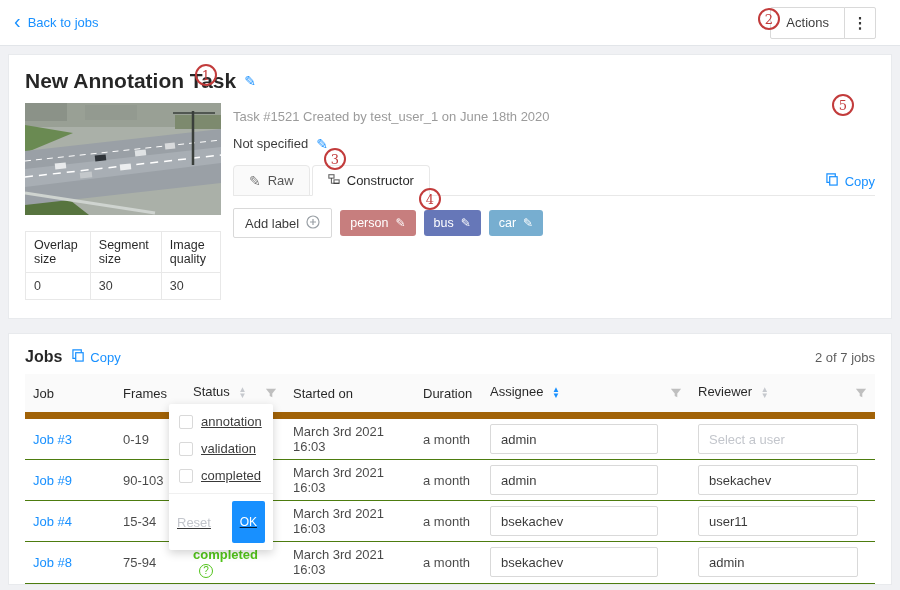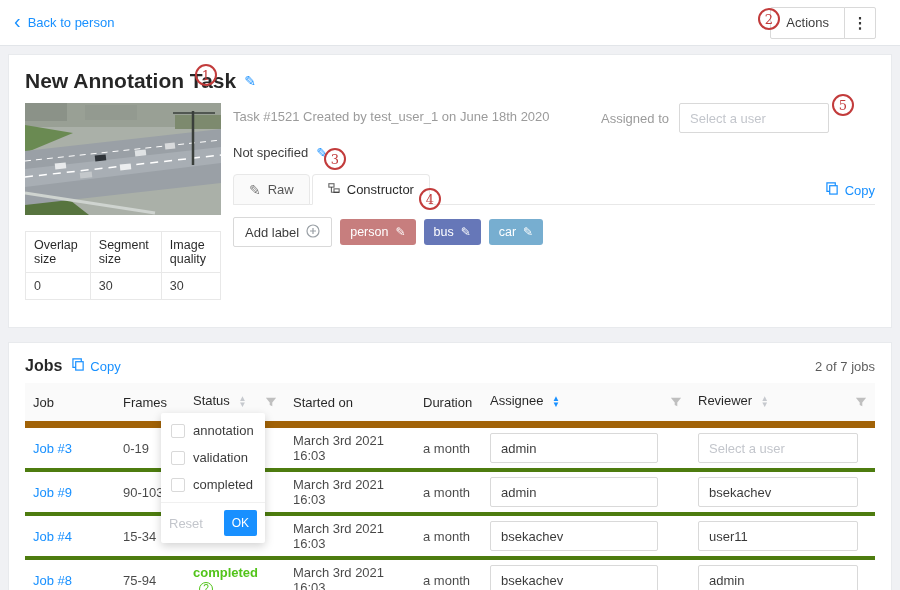--- a/index.html
+++ b/index.html
@@ -69,63 +69,63 @@
   .chip .pencil { color:#fff; font-size:12px; }
 
   
   .jobs-head { display:flex; align-items:center; }
   .jobs-head h2 { font-size:16px; font-weight:700; color:rgba(0,0,0,.85); }
   .jobs-copy { color:#1890ff; display:flex; gap:5px; align-items:center; margin-left:10px; cursor:pointer; }
   .jobs-count { margin-left:auto; color:rgba(0,0,0,.65); }
   table.jobs { width:100%; border-collapse:collapse; margin-top:8px; table-layout:fixed; }
   table.jobs th { background:#fafafa; font-weight:400; color:rgba(0,0,0,.85); text-align:left;
     padding:10px 8px; border-bottom:7px solid #a16207; font-size:13px; }
-  table.jobs td { padding:5px 8px; border-bottom:4px solid #4d7c0f; height:41px; color:rgba(0,0,0,.72); }
+  table.jobs td { padding:5px 8px; border-bottom:1px solid #4d7c0f; height:41px; color:rgba(0,0,0,.72); }
   .job-link { color:#1890ff; cursor:pointer; text-decoration:none; }
   .sorter { display:inline-flex; flex-direction:column; margin-left:5px; vertical-align:middle; cursor:pointer; }
   .sorter i { font-style:normal; font-size:8px; line-height:6px; color:#c6c9ce; }
   .sorter.active i { color:#1890ff; }
   .funnel { float:right; cursor:pointer; margin-top:3px; }
   .status-completed { color:#52c41a; font-weight:700; }
   .q-circle { display:none; width:14px; height:14px; border:1px solid #52c41a; border-radius:50%;
     color:#52c41a; font-size:10px; align-items:center; justify-content:center; margin-left:6px;
     vertical-align:middle; cursor:pointer; }
   .assignee-input { width:168px; }
   .reviewer-input { width:160px; }
 
   
-  .filter-dropdown { position:absolute; left:152px; top:70px; width:104px; background:#fff;
-    border-radius:2px; box-shadow:0 3px 10px rgba(0,0,0,.18); z-index:20; padding-top:4px; }
+  .filter-dropdown { position:absolute; left:160px; top:70px; width:104px; background:#fff;
+    border-radius:2px; box-shadow:0 3px 10px rgba(0,0,0,.18); z-index:20; padding-top:4px;text-decoration:underline; }
   .filter-item { display:flex; align-items:center; gap:8px; padding:6px 10px; cursor:pointer; }
   .cb { width:14px; height:14px; border:1px solid #d9d9d9; border-radius:2px; background:#fff; flex:none; }
   .filter-foot { display:flex; justify-content:space-between; align-items:center;
     border-top:1px solid #f0f0f0; margin-top:4px; padding:7px 8px; }
   .reset { color:#c3c6cc; cursor:not-allowed; }
   .ok-btn { background:#1890ff; color:#fff; border:none; border-radius:2px; font-size:12px;
-    padding:6px 8px; cursor:pointer; font-family:inherit; }
+    padding:14px 8px; cursor:pointer; font-family:inherit; }
 
   
   .callout { position:absolute; width:22px; height:22px; border:2px solid #c23b3b; border-radius:50%;
     color:#c23b3b; display:flex; align-items:center; justify-content:center; font-size:13px;
     font-family:"DejaVu Serif", serif; z-index:30; }
   .c1 { left:195px; top:64px; }
   .c2 { left:758px; top:8px; }
   .c3 { left:324px; top:148px; }
   .c4 { left:419px; top:188px; }
   .c5 { left:832px; top:94px; }
 </style>
 </head>
 <body>
 
 <div class="page">
 
   <div class="topbar">
     <a class="back">
       <span class="chev">‹</span>
-      <span>Back to person</span>
+      <span>Back to jobs</span>
     </a>
     <div class="btn-group">
       <button class="btn actions-btn">Actions</button>
       <button class="btn more-btn">⋮</button>
     </div>
   </div>
 
   <div class="card task-card">
     <div class="title-row">
       <h1>New Annotation Task</h1>
@@ -171,24 +171,20 @@
                 <td>30</td>
                 <td>30</td>
               </tr>
         </tbody>
           </table>
       </div>
 
       <div class="task-right">
         <div class="meta-row">
           <span class="meta-text">Task #1521 Created by test_user_1 on June 18th 2020</span>
-          <div class="assigned">
-            <span class="assigned-label">Assigned to</span>
-            <input class="ant-input" placeholder="Select a user" style="">
-          </div>
         </div>
 
         <div class="issue">
           <div class="issue-value">
             <span>Not specified</span>
             <span class="pencil">✎</span>
           </div>
         </div>
 
         <div class="tabs-row">

